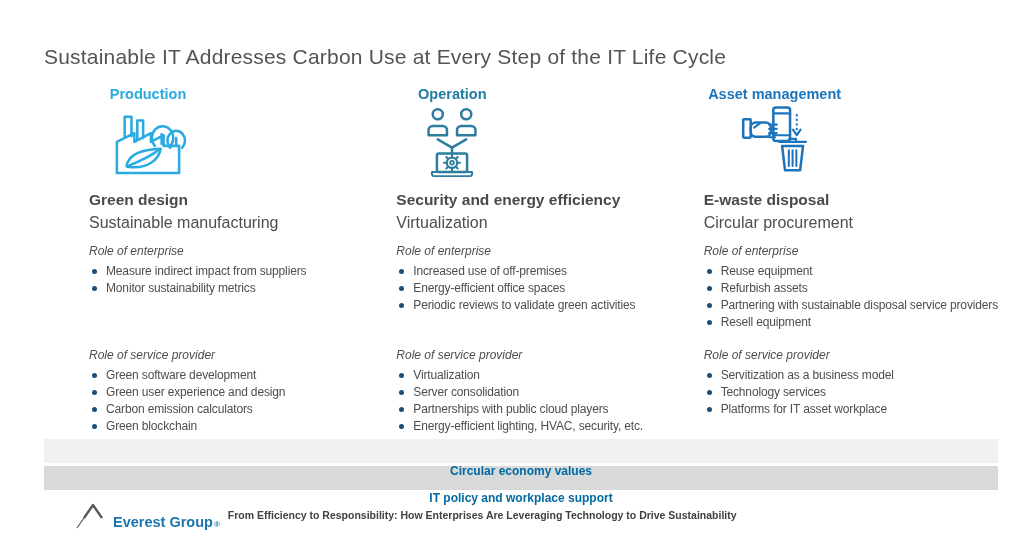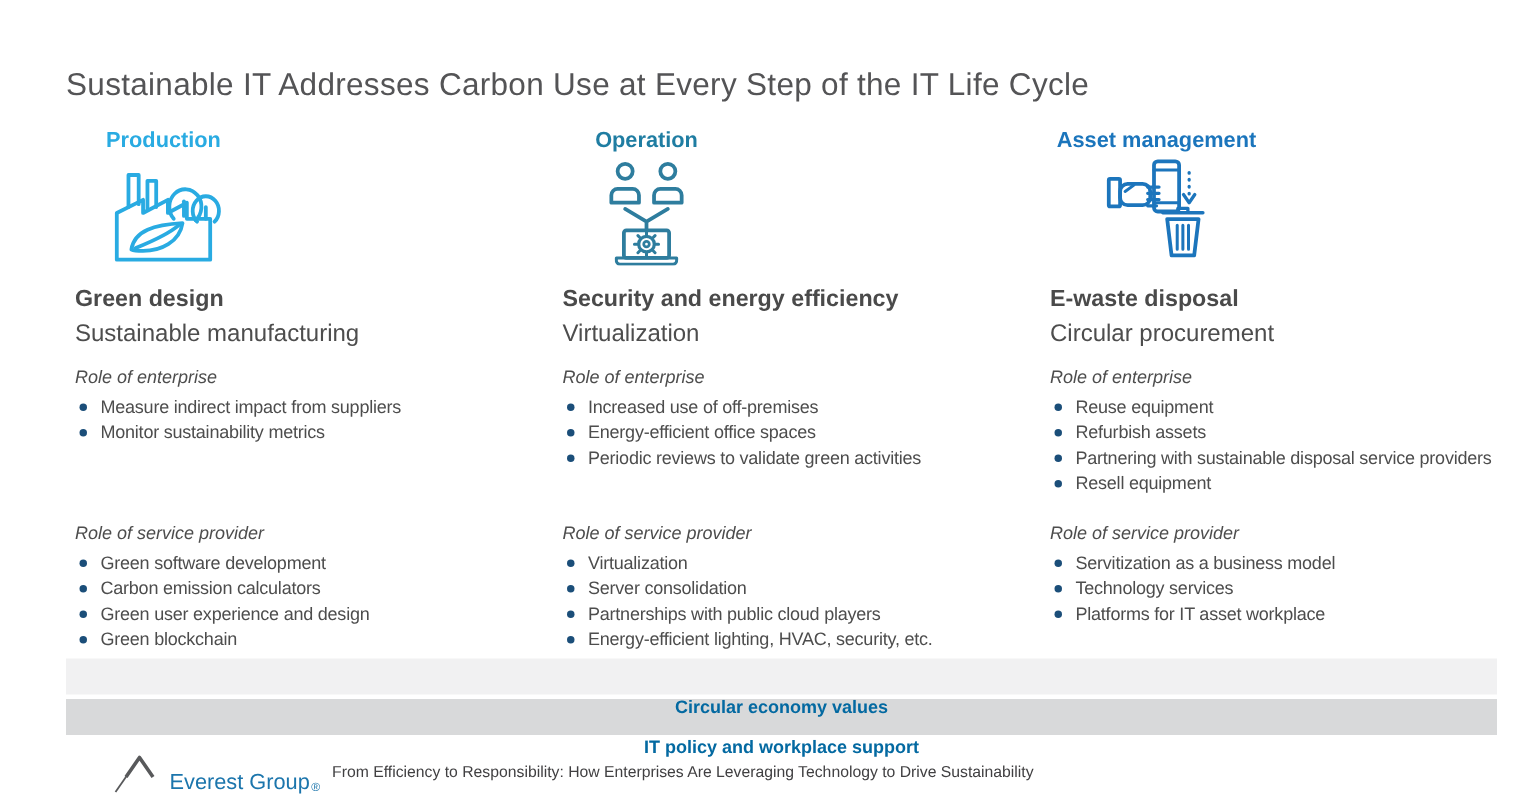--- a/index.html
+++ b/index.html
@@ -3,21 +3,21 @@
 <meta charset="utf-8">
 <style>
   * { margin:0; padding:0; box-sizing:border-box; }
   html,body { width:1022px; height:535px; background:#ffffff; overflow:hidden;
     font-family:"Liberation Sans", sans-serif; color:#4d4d4d; }
   .page { padding:0 24px 0 44px; }
 
   .title { margin-top:44px; font-size:21px; line-height:26px; font-weight:400;
     color:#545456; letter-spacing:.2px; }
 
-  .columns { display:flex; align-items:flex-start; margin-top:16px; }
+  .columns { display:flex; align-items:flex-start; margin-top:16px;margin-left:39px; }
   .col { width:325px; padding-left:6px; }
   .col.col-3 { width:auto; flex:1; }
 
   .stage { text-align:center; }
   .col-1 .stage { width:118px; }
   .col-2 .stage { width:112px; }
   .col-3 .stage { width:142px; }
   .stage-title { font-size:14.5px; font-weight:700; line-height:17px; }
   .c1 { color:#29abe2; } .c2 { color:#1f7da2; } .c3 { color:#1b75bc; }
   .icon-wrap { height:73px; margin-top:2px; display:flex; justify-content:center; align-items:flex-start; }
@@ -33,21 +33,21 @@
   .bullet { display:flex; align-items:flex-start; line-height:17px; font-size:12px; letter-spacing:-0.15px; }
   .dot { flex:0 0 5px; width:5px; height:5px; border-radius:50%; background:#1b4e79; margin:6px 9px 0 3px; }
   .btext { white-space:nowrap; }
 
   .bands { margin-top:4px; }
   .band { height:24px; margin:0 0 3px 0; display:flex; align-items:center; justify-content:center; }
   .band-1 { background:#f1f1f2; }
   .band-2 { background:#d8d9da; }
   .band-label { font-size:12px; font-weight:700; color:#0369a1;margin-top:40px; }
 
-  .footer { margin:10px 0 0 32px; display:flex; align-items:center; }
+  .footer { margin:10px 0 0 32px; display:flex; align-items:center;font-weight:bold; }
   .logo { display:flex; align-items:flex-end; }
   .logo svg { margin-right:3px; }
   .logo-text { font-size:14.5px; color:#1b75ac; line-height:16px; }
   .reg-mark { font-size:8px; color:#1b75ac; vertical-align:super; line-height:10px; margin-left:1px; }
   .caption { font-size:10.5px; color:#414042; margin-left:8px; padding-bottom:1px; }
 </style>
 </head>
 <body>
 
 <div class="page">
@@ -95,26 +95,26 @@
         <p class="role-label">Role of service provider</p>
         <ul class="bullets">
 
             <li class="bullet">
               <span class="dot"></span>
               <span class="btext">Green software development</span>
             </li>
 
             <li class="bullet">
               <span class="dot"></span>
+              <span class="btext">Green user experience and design</span>
+            </li>
+
+            <li class="bullet">
+              <span class="dot"></span>
               <span class="btext">Carbon emission calculators</span>
-            </li>
-
-            <li class="bullet">
-              <span class="dot"></span>
-              <span class="btext">Green user experience and design</span>
             </li>
 
             <li class="bullet">
               <span class="dot"></span>
               <span class="btext">Green blockchain</span>
             </li>
           </ul>
       </div>
     </section>
 

